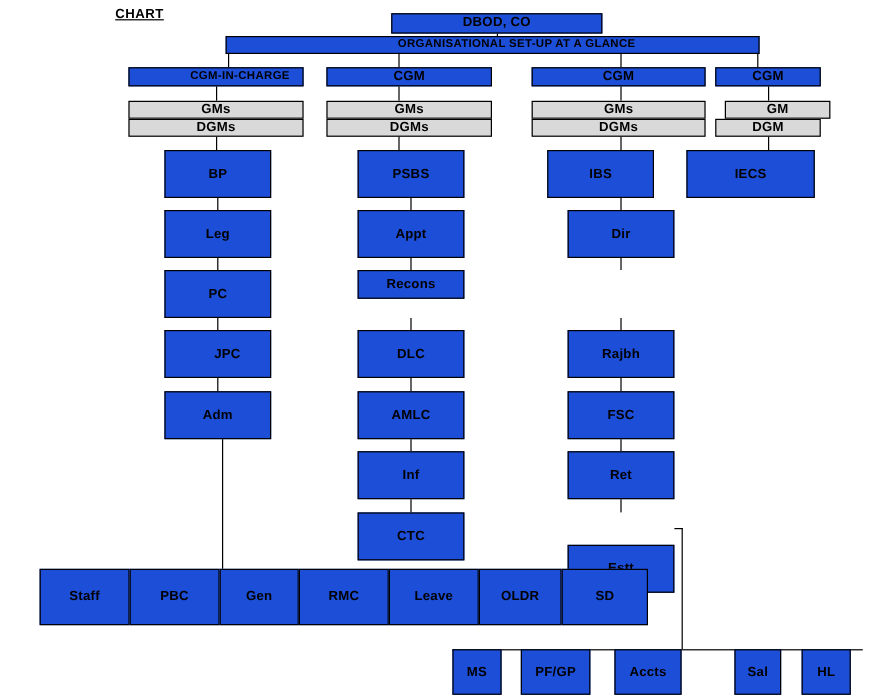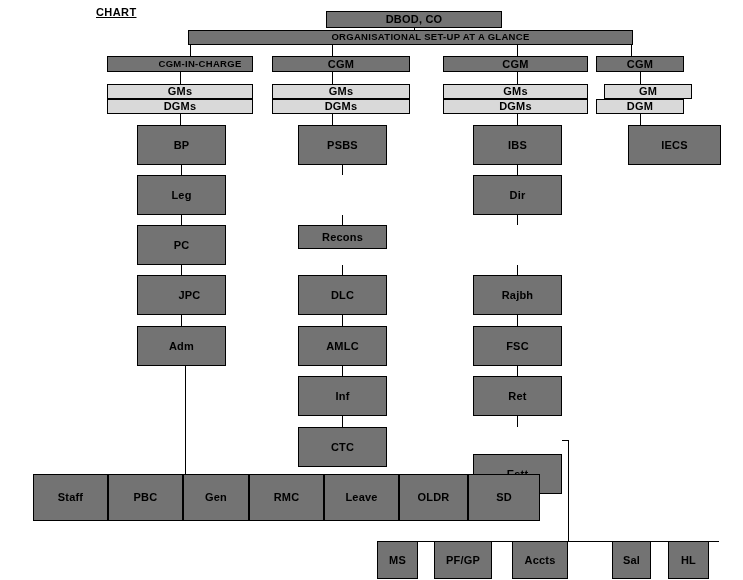--- a/index.html
+++ b/index.html
@@ -15,21 +15,21 @@
     position: relative;
     width: 743px;
     height: 580px;
     background: #ffffff;
     overflow: hidden;
   }
   .box {
     position: absolute;
     box-sizing: border-box;
     border: 1px solid #000000;
-    background: #737373;
+    background: #1d4ed8;
     display: flex;
     align-items: center;
     justify-content: center;
     font-size: 11px;
     font-weight: bold;
     letter-spacing: 0.2px;
     text-align: center;
     line-height: 1.1;
     white-space: nowrap;
   }
@@ -96,59 +96,60 @@
   <div class="vline" style="left:185px; top:366px; height:108px;"></div>
 
   <div class="box" style="left:272px; top:56px; width:138px; height:16px;">CGM</div>
   <div class="vline" style="left:332px; top:72px; height:12px;"></div>
   <div class="box shaded" style="left:272px; top:84px; width:138px; height:15px;">GMs</div>
   <div class="box shaded" style="left:272px; top:99px; width:138px; height:15px;">DGMs</div>
   <div class="vline" style="left:332px; top:114px; height:11px;"></div>
 
   <div class="box" style="left:298px; top:125px; width:89px; height:40px;">PSBS</div>
   <div class="vline" style="left:342px; top:165px; height:10px;"></div>
+  <div class="box" style="left:298px; top:175px; width:89px; height:40px;">Appt</div>
   <div class="vline" style="left:342px; top:215px; height:10px;"></div>
   <div class="box" style="left:298px; top:225px; width:89px; height:24px;">Recons</div>
   <div class="vline" style="left:342px; top:265px; height:10px;"></div>
   <div class="box" style="left:298px; top:275px; width:89px; height:40px;">DLC</div>
   <div class="vline" style="left:342px; top:315px; height:11px;"></div>
   <div class="box" style="left:298px; top:326px; width:89px; height:40px;">AMLC</div>
   <div class="vline" style="left:342px; top:366px; height:10px;"></div>
   <div class="box" style="left:298px; top:376px; width:89px; height:40px;">Inf</div>
   <div class="vline" style="left:342px; top:416px; height:11px;"></div>
   <div class="box" style="left:298px; top:427px; width:89px; height:40px;">CTC</div>
 
   <div class="box" style="left:443px; top:56px; width:145px; height:16px;">CGM</div>
   <div class="vline" style="left:517px; top:72px; height:12px;"></div>
   <div class="box shaded" style="left:443px; top:84px; width:145px; height:15px;">GMs</div>
   <div class="box shaded" style="left:443px; top:99px; width:145px; height:15px;">DGMs</div>
   <div class="vline" style="left:517px; top:114px; height:11px;"></div>
 
-  <div class="box" style="left:473px; top:125px; width:89px; height:40px;">IBS</div>
+  <div class="box" style="left:456px; top:125px; width:89px; height:40px;">IBS</div>
   <div class="vline" style="left:517px; top:165px; height:10px;"></div>
   <div class="box" style="left:473px; top:175px; width:89px; height:40px;">Dir</div>
   <div class="vline" style="left:517px; top:215px; height:10px;"></div>
   <div class="vline" style="left:517px; top:265px; height:10px;"></div>
   <div class="box" style="left:473px; top:275px; width:89px; height:40px;">Rajbh</div>
   <div class="vline" style="left:517px; top:315px; height:11px;"></div>
   <div class="box" style="left:473px; top:326px; width:89px; height:40px;">FSC</div>
   <div class="vline" style="left:517px; top:366px; height:10px;"></div>
   <div class="box" style="left:473px; top:376px; width:89px; height:40px;">Ret</div>
   <div class="vline" style="left:517px; top:416px; height:11px;"></div>
   <div class="box" style="left:473px; top:427px; width:89px; height:40px;margin-top:27px;">Estt</div>
 
   <div class="vline" style="left:568px; top:440px; height:101px;"></div>
   <div class="hline" style="left:562px; top:440px; width:7px;"></div>
 
   <div class="box" style="left:596px; top:56px; width:88px; height:16px;">CGM</div>
   <div class="vline" style="left:640px; top:72px; height:12px;"></div>
   <div class="box shaded" style="left:604px; top:84px; width:88px; height:15px;">GM</div>
   <div class="box shaded" style="left:596px; top:99px; width:88px; height:15px;">DGM</div>
   <div class="vline" style="left:640px; top:114px; height:11px;"></div>
-  <div class="box" style="left:628px; top:125px; width:93px; height:40px;">IECS</div>
+  <div class="box" style="left:572px; top:125px; width:107px; height:40px;">IECS</div>
 
   <div class="box" style="left:33px; top:474px; width:75px; height:47px;">Staff</div>
   <div class="box" style="left:108px; top:474px; width:75px; height:47px;">PBC</div>
   <div class="box" style="left:183px; top:474px; width:66px; height:47px;">Gen</div>
   <div class="box" style="left:249px; top:474px; width:75px; height:47px;">RMC</div>
   <div class="box" style="left:324px; top:474px; width:75px; height:47px;">Leave</div>
   <div class="box" style="left:399px; top:474px; width:69px; height:47px;">OLDR</div>
   <div class="box" style="left:468px; top:474px; width:72px; height:47px;">SD</div>
 
   <div class="hline" style="left:377px; top:541px; width:342px;"></div>

